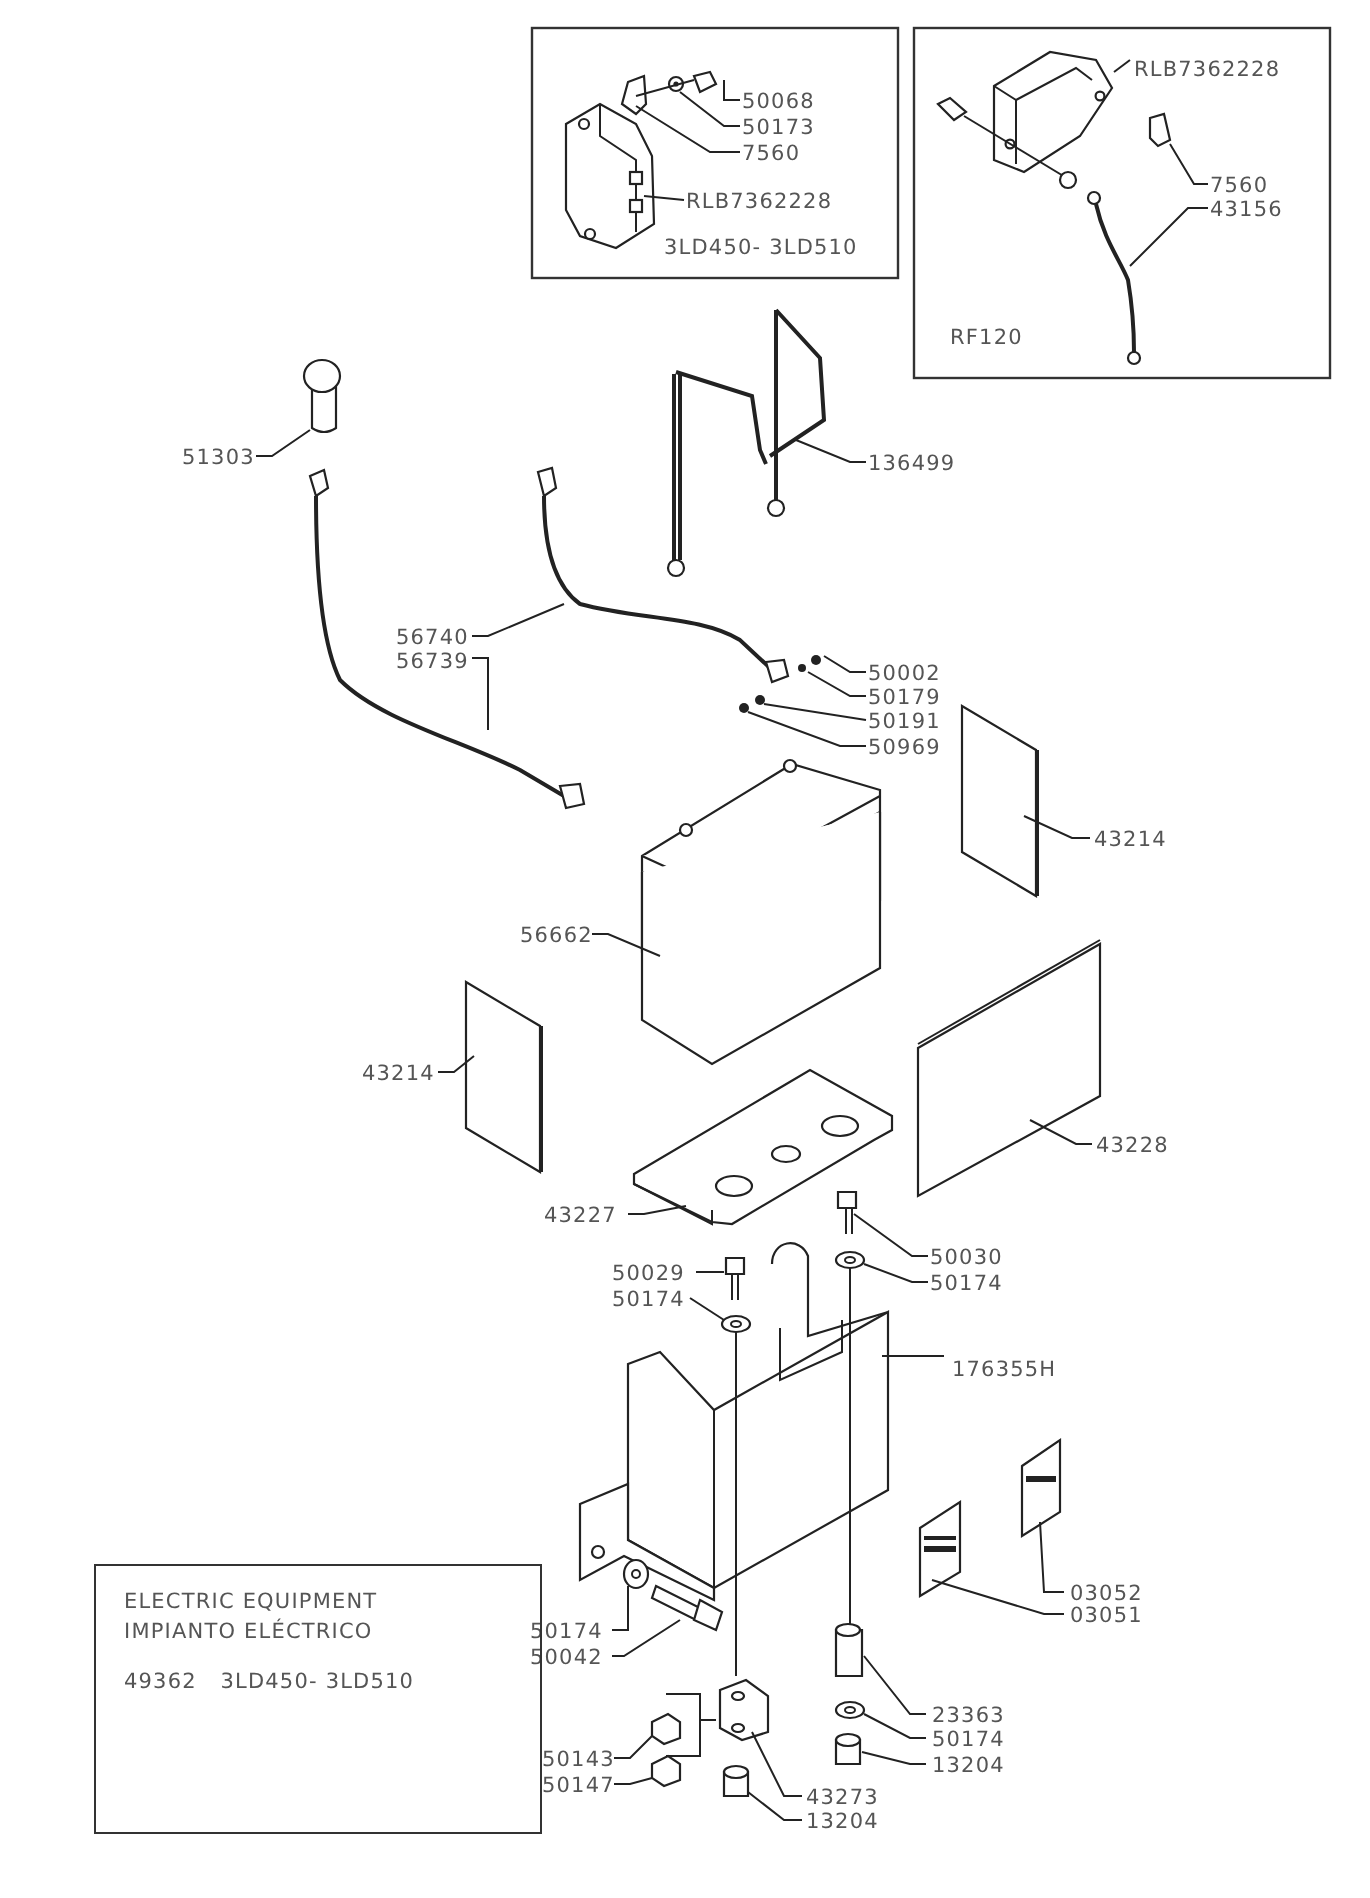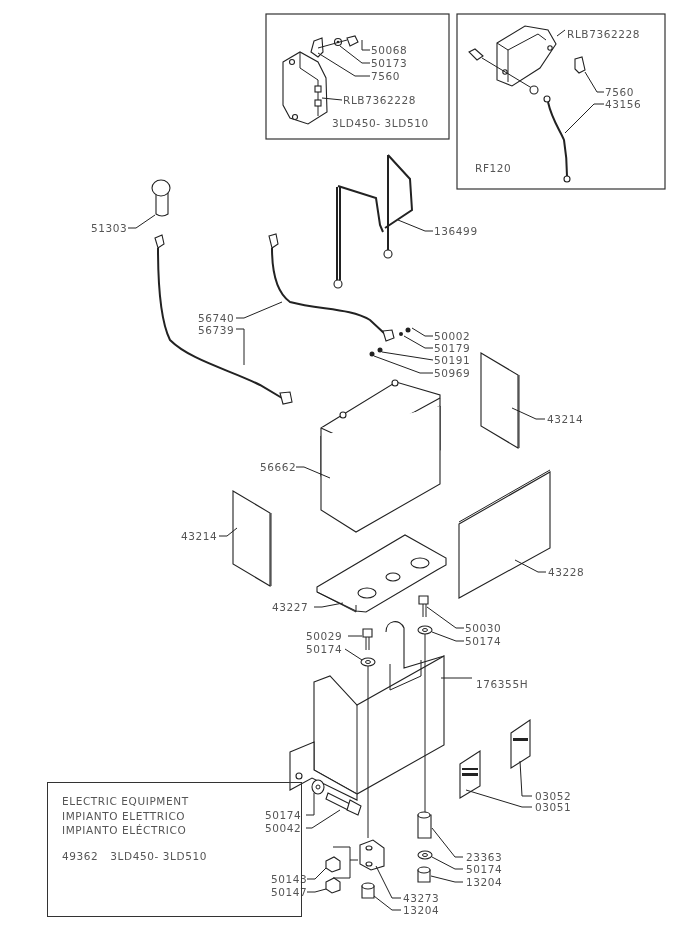--- a/index.html
+++ b/index.html
@@ -4,21 +4,21 @@
 <style>
   html, body { margin:0; padding:0; background:#ffffff; }
   body { width:685px; height:949px; position:relative; overflow:hidden;
          font-family:"DejaVu Sans", sans-serif; color:#333; }
   #diagram { position:absolute; left:0; top:0; width:685px; height:949px; }
   .lbl { font-family:"DejaVu Sans", sans-serif; font-size:10.5px; fill:#555; letter-spacing:0.6px; }
   .ln { stroke:#222; stroke-width:1; fill:none; }
   .part { stroke:#222; stroke-width:1.1; fill:#fff; }
   .thick { stroke:#222; stroke-width:2; fill:none; }
   .box { stroke:#333; stroke-width:1.2; fill:none; }
-  .legend { position:absolute; left:47px; top:782px; width:255px; height:135px;
+  .legend { position:absolute; left:47px; top:782px; width:224px; height:135px;
             border:1.5px solid #333; box-sizing:border-box; padding:11px 0 0 14px; }
   .legend div { font-size:10.5px; color:#555; letter-spacing:0.6px; line-height:14.5px; }
   .legend .gap { height:11px; }
 </style>
 </head>
 <body>
 
 <svg id="diagram" viewBox="0 0 685 949" xmlns="http://www.w3.org/2000/svg">
 
   <g>
@@ -247,20 +247,19 @@
     <path class="ln" d="M374 896 L392 910 L401 910"></path>
     <text class="lbl" x="271" y="883">50143</text>
     <text class="lbl" x="271" y="896">50147</text>
     <text class="lbl" x="403" y="902">43273</text>
     <text class="lbl" x="403" y="914">13204</text>
   </g>
 </svg>
 
 <div class="legend">
   <div>ELECTRIC  EQUIPMENT</div>
-  <div>IMPIANTO  ELETTRICO</div>
   <div>IMPIANTO  ELÉCTRICO</div>
   <div class="gap"></div>
   <div>
     <span>49362</span>&nbsp;&nbsp;
     <span>3LD450- 3LD510</span>
   </div>
 </div>
 
 </body></html>

